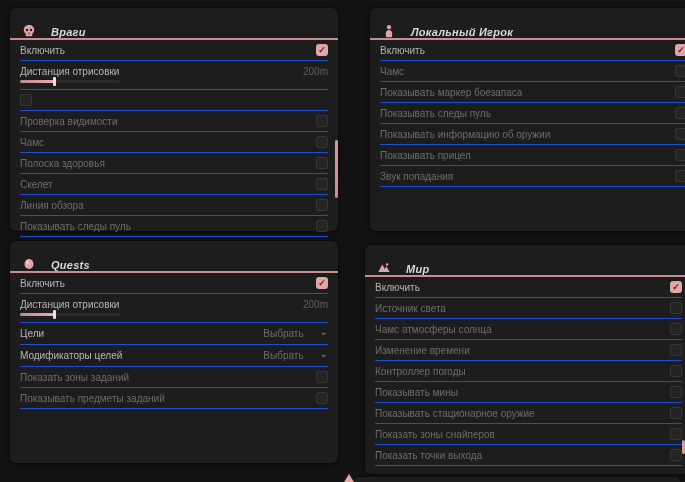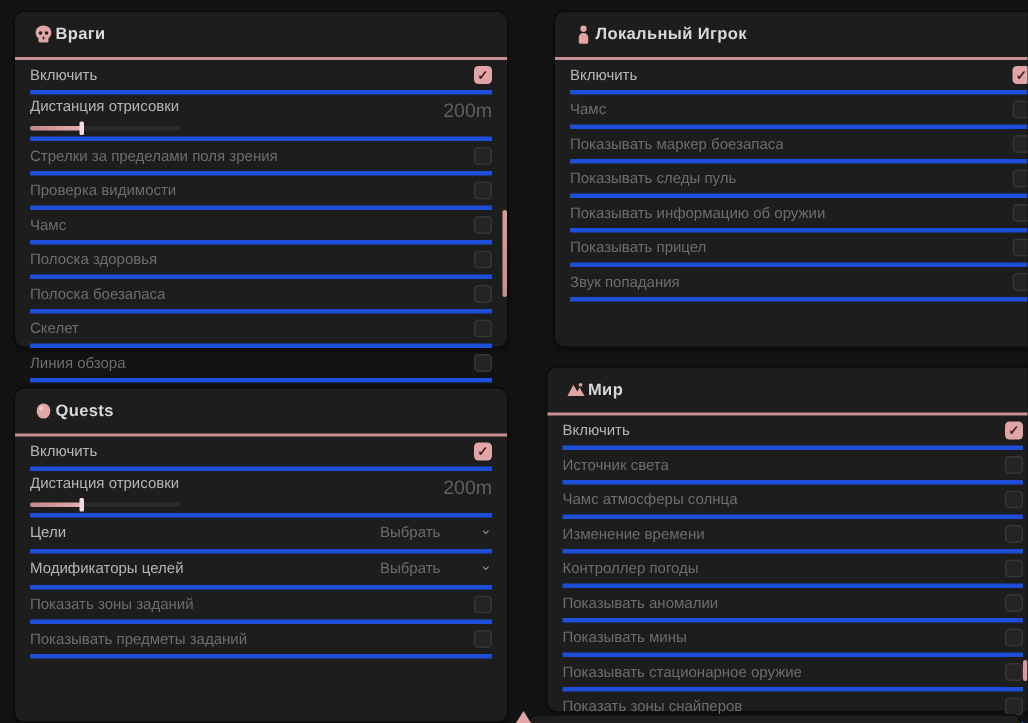--- a/index.html
+++ b/index.html
@@ -8,51 +8,52 @@
     background:#131313;
     font-family:"Liberation Sans", sans-serif;
     -webkit-font-smoothing:antialiased;
   }
   .panel{
     position:absolute;background:#1d1d1d;border-radius:6px;
     box-shadow:0 0 0 1px #0b0b0b, 0 2px 6px rgba(0,0,0,.45);
   }
   .p0{left:10px;top:8px;width:328px;height:223px}
   .p1{left:370px;top:8px;width:327px;height:223px}
-  .p2{left:10px;top:259px;width:328px;height:222px}
+  .p2{left:10px;top:241px;width:328px;height:222px}
   .p3{left:365px;top:245px;width:327px;height:229px}
   .hdr{
-    height:30px;display:flex;align-items:center;gap:1px;padding:0 12px;
+    height:30px;display:flex;align-items:flex-end;gap:15px;padding:0 12px;
     border-bottom:2px solid #c98f8f;
+    font-style:italic;
   }
   .hicon{width:14px;height:14px;flex:none;display:flex;align-items:center;justify-content:center}
   .hicon svg{width:14px;height:14px;display:block}
   .title{font-size:11px;font-weight:700;color:#d9d9d9;letter-spacing:.25px}
   .pbody{padding:0 10px}
   .row{
     display:flex;align-items:center;justify-content:space-between;
-    height:20px;border-bottom:3px solid #1d4ed8;
+    height:20px;border-bottom:1px solid #1d4ed8;
   }
   .lbl{font-size:10px;color:#6d6d6d;white-space:nowrap;overflow:hidden}
   .row.bright .lbl{color:#b6b6b6}
   .row.slider-row{height:28px;flex-direction:column;align-items:stretch;justify-content:center;gap:3px}
-  .slider-top{display:flex;justify-content:space-between;align-items:flex-start}
-  .value{font-size:13px;color:#5f5f5f}
+  .slider-top{display:flex;justify-content:space-between;align-items:flex-end}
+  .value{font-size:10px;color:#5f5f5f}
   .track{width:100px;height:3px;background:#2b2b2b;border-radius:2px;position:relative;margin-bottom:2px}
   .fill{height:100%;background:linear-gradient(90deg,#c48585,#e6aeae);border-radius:2px}
   .handle{position:absolute;top:-3px;width:3px;height:9px;background:#f1dddd;border-radius:1px}
   .cb{
     width:12px;height:12px;border-radius:3px;background:#242424;
     box-shadow:inset 0 0 0 1px #363636;flex:none;
     display:flex;align-items:center;justify-content:center;
     font-size:9px;line-height:1;color:transparent;
   }
   .cb.on{background:#e2a5a5;box-shadow:none;color:#452a2a;font-weight:700}
   .row.select-row{height:21px}
-  .sel-right{display:flex;align-items:flex-end;gap:26px}
+  .sel-right{display:flex;align-items:flex-end;gap:16px}
   .sel-value{font-size:10px;color:#6d6d6d}
   .chev{font-size:10px;color:#8a8a8a;line-height:1;transform:translateY(-2px)}
   .scroll-thumb{
     position:absolute;right:0;top:132px;width:3px;height:58px;
     background:linear-gradient(180deg,#d89a9a,#c98f8f);border-radius:2px;
   }
   .next-panel-edge{
     position:absolute;left:353px;top:477px;width:327px;height:5px;
     background:#1e1e1e;border-radius:6px 6px 0 0;box-shadow:0 0 0 1px #0b0b0b;
   }
@@ -91,37 +92,32 @@
     <div class="slider-top">
       <span class="lbl">Дистанция отрисовки</span>
       <span class="value">200m</span>
     </div>
     <div class="track">
       <div class="fill" style="width: 34%;"></div>
       <div class="handle" style="left: calc(34% - 1px);"></div>
     </div>
   </div>
         <div class="row">
-    <span class="lbl">Стрелки за пределами поля зрения</span>
     <span class="cb"></span>
   </div>
         <div class="row">
     <span class="lbl">Проверка видимости</span>
     <span class="cb"></span>
   </div>
         <div class="row">
     <span class="lbl">Чамс</span>
     <span class="cb"></span>
   </div>
         <div class="row">
     <span class="lbl">Полоска здоровья</span>
-    <span class="cb"></span>
-  </div>
-        <div class="row">
-    <span class="lbl">Полоска боезапаса</span>
     <span class="cb"></span>
   </div>
         <div class="row">
     <span class="lbl">Скелет</span>
     <span class="cb"></span>
   </div>
         <div class="row">
     <span class="lbl">Линия обзора</span>
     <span class="cb"></span>
   </div>
@@ -247,24 +243,20 @@
   </div>
         <div class="row">
     <span class="lbl">Изменение времени</span>
     <span class="cb"></span>
   </div>
         <div class="row">
     <span class="lbl">Контроллер погоды</span>
     <span class="cb"></span>
   </div>
         <div class="row">
-    <span class="lbl">Показывать аномалии</span>
-    <span class="cb"></span>
-  </div>
-        <div class="row">
     <span class="lbl">Показывать мины</span>
     <span class="cb"></span>
   </div>
         <div class="row">
     <span class="lbl">Показывать стационарное оружие</span>
     <span class="cb"></span>
   </div>
         <div class="row">
     <span class="lbl">Показать зоны снайперов</span>
     <span class="cb"></span>

